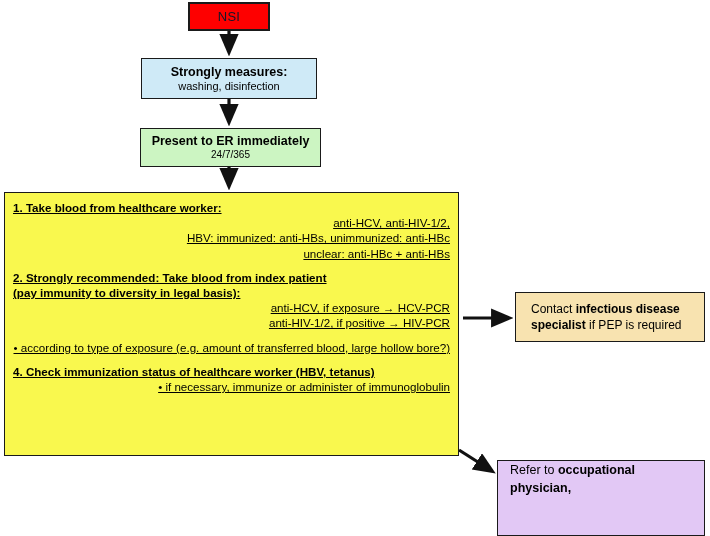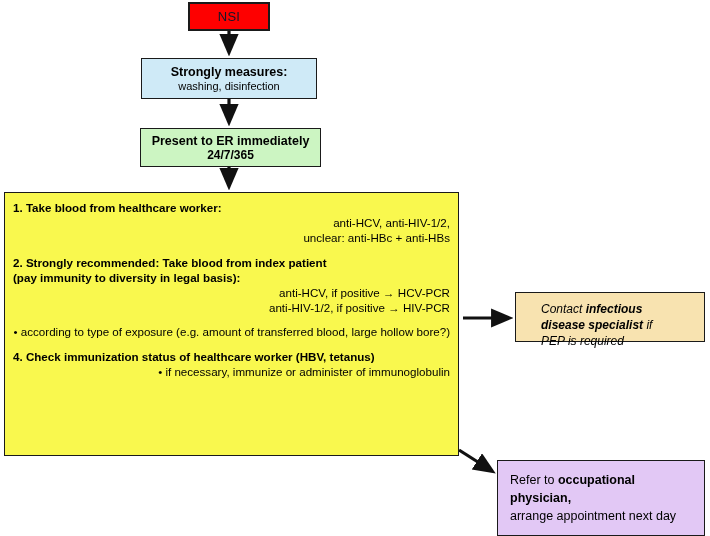--- a/index.html
+++ b/index.html
@@ -58,53 +58,52 @@
   }
   #node-initial .line1 { font-weight: bold; font-size: 12.5px; }
   #node-initial .line2 { font-size: 11px; }
 
   
   #node-er {
     left: 140px; top: 128px; width: 181px; height: 39px;
     background: #ccf5c2;
   }
   #node-er .line1 { font-weight: bold; font-size: 12.5px; }
-  #node-er .line2 { font-weight: bold; font-size: 12px; }
+  #node-er .line2 { font-weight: normal; font-size: 10px; }
 
   
   #node-steps {
     left: 4px; top: 192px; width: 455px; height: 264px;
     background: #f9f84e;
     padding: 7px 8px 0 8px;
     font-size: 11.6px;
     line-height: 15.2px;
+    text-decoration: underline;
   }
   #node-steps .step { margin: 0; }
   #node-steps .step-head {
     font-weight: bold;
   }
   #node-steps .gap { height: 9px; }
   #node-steps .sub { white-space: nowrap; text-align: right; }
 
   
   #node-id-specialist {
     left: 515px; top: 292px; width: 190px; height: 50px;
     background: #f8e3b0;
-    padding: 8px 25px;
+    padding: 8px 15px;
     font-size: 12px;
     line-height: 16px;
-    font-style: italic;
   }
 
   
   #node-occ-physician {
     left: 497px; top: 460px; width: 208px; height: 76px;
     background: #e2c8f5;
     display: flex;
-    flex-direction: column;
     justify-content: center;
     padding: 0 12px;
     font-size: 12.5px;
     line-height: 18px;
   }
   svg.edges {
     position: absolute;
     left: 0; top: 0;
     width: 710px; height: 536px;
     pointer-events: none;
@@ -145,29 +144,30 @@
   <div class="node centered" id="node-er">
     <div class="line1">Present to ER immediately</div>
     <div class="line2">24/7/365</div>
   </div>
 
   <div class="node" id="node-steps">
 
     <div class="step">
       <div class="step-head">1. Take blood  from healthcare worker:</div>
       <div class="sub">anti-HCV, anti-HIV-1/2,</div>
+      <div class="sub">HBV: immunized: anti-HBs, unimmunized: anti-HBc</div>
       <div class="sub">unclear: anti-HBc + anti-HBs</div>
     </div>
 
     <div class="gap"></div>
 
     <div class="step">
       <div class="step-head">2. Strongly recommended: Take blood  from index patient</div>
       <div class="step-head">(pay immunity to diversity in legal basis):</div>
-      <div class="sub">anti-HCV, if positive → HCV-PCR</div>
+      <div class="sub">anti-HCV, if exposure → HCV-PCR</div>
       <div class="sub">anti-HIV-1/2, if positive →  HIV-PCR</div>
     </div>
 
     <div class="gap"></div>
 
     <div class="step">
       <div class="sub">• according to type of exposure (e.g. amount of transferred blood, large hollow bore?)</div>
     </div>
 
     <div class="gap"></div>
@@ -181,16 +181,15 @@
 
 
   </div>
 
   <div class="node" id="node-id-specialist">
     <span>Contact </span><span class="b">infectious disease specialist</span><span> if PEP is required</span>
   </div>
 
   <div class="node" id="node-occ-physician">
     <div><span>Refer to </span><span class="b">occupational physician,</span></div>
-    <div>arrange appointment next day</div>
   </div>
 
 </div>
 
 </body></html>

